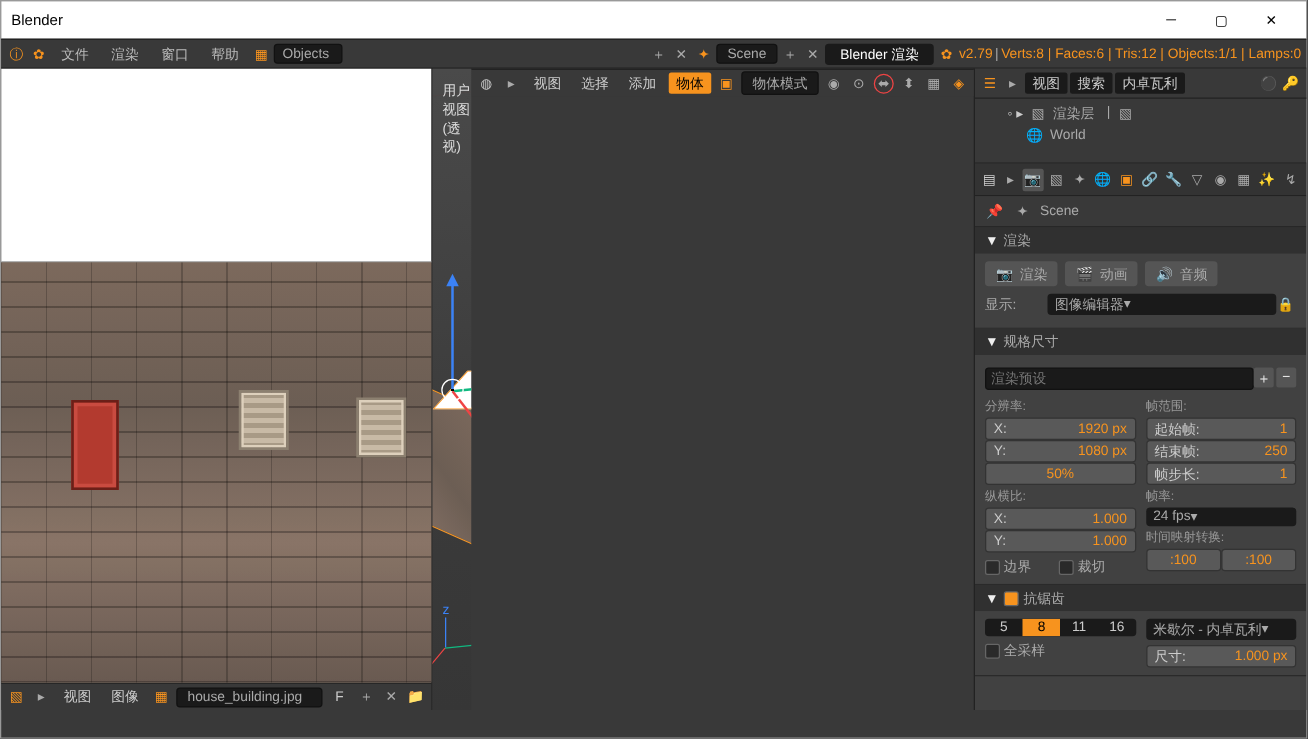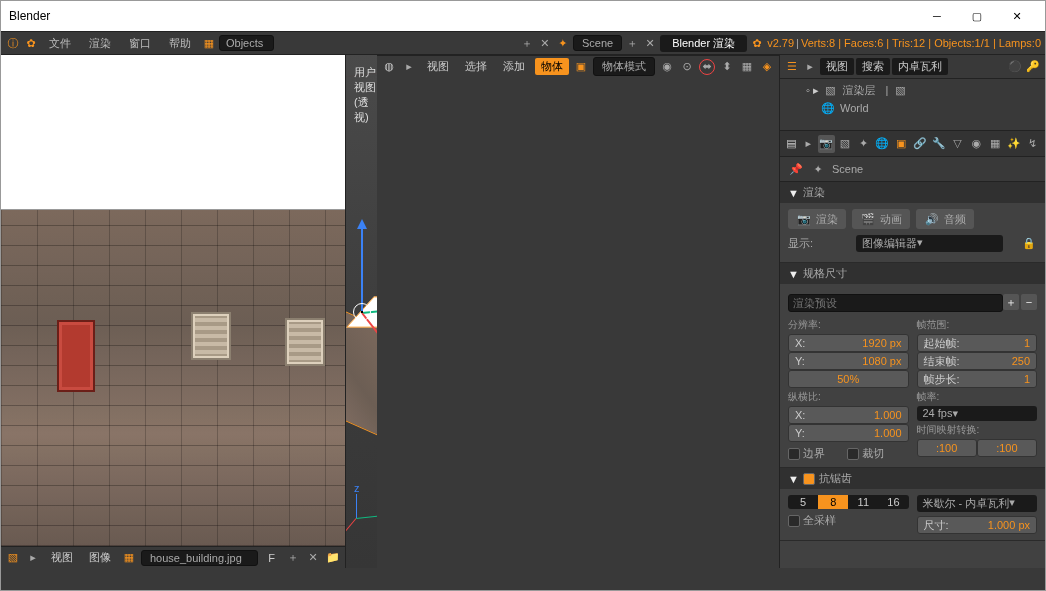--- a/index.html
+++ b/index.html
@@ -70,21 +70,21 @@
 .props{flex:1;background:#414141;overflow:hidden;display:flex;flex-direction:column}
 .props-tabs{height:26px;background:#333;border-bottom:1px solid #222;display:flex;align-items:center;gap:2px;padding:0 4px}
 .ptab{width:18px;height:18px;display:flex;align-items:center;justify-content:center;border-radius:2px;cursor:pointer}
 .ptab.act{background:#555}
 .p-bread{padding:4px 8px;background:#393939;display:flex;align-items:center;gap:6px;color:#ccc;border-bottom:1px solid #222}
 .panel{border-bottom:1px solid #2a2a2a}
 .panel-h{background:#303030;padding:3px 8px;color:#eee;display:flex;align-items:center;gap:4px;cursor:pointer}
 .panel-b{padding:6px 8px;background:#414141}
 .btn-row{display:flex;gap:6px;margin-bottom:6px}
 .pbtn{display:flex;align-items:center;gap:4px;background:#555;border-radius:3px;padding:2px 8px;cursor:pointer;color:#eee}
-.field-row{display:flex;align-items:center;gap:18px;margin-bottom:4px}
+.field-row{display:flex;align-items:center;gap:0;margin-bottom:4px}
 .lbl{color:#aaa;width:50px}
 .numfield{flex:1;background:#595959;border:1px solid #333;border-radius:3px;padding:1px 6px;display:flex;justify-content:space-between;align-items:center;height:18px}
 .numfield .k{color:#ccc}
 .numfield .v{color:#f7931e}
 .cols{display:flex;gap:8px}
 .col{flex:1}
 .sub{color:#999;font-size:10px;margin:2px 0}
 .seg{display:flex;background:#1a1a1a;border-radius:3px;overflow:hidden;margin-bottom:4px}
 .seg .s{flex:1;text-align:center;padding:1px 0;cursor:pointer;color:#ccc}
 .seg .s.act{background:#f7931e;color:#000}

